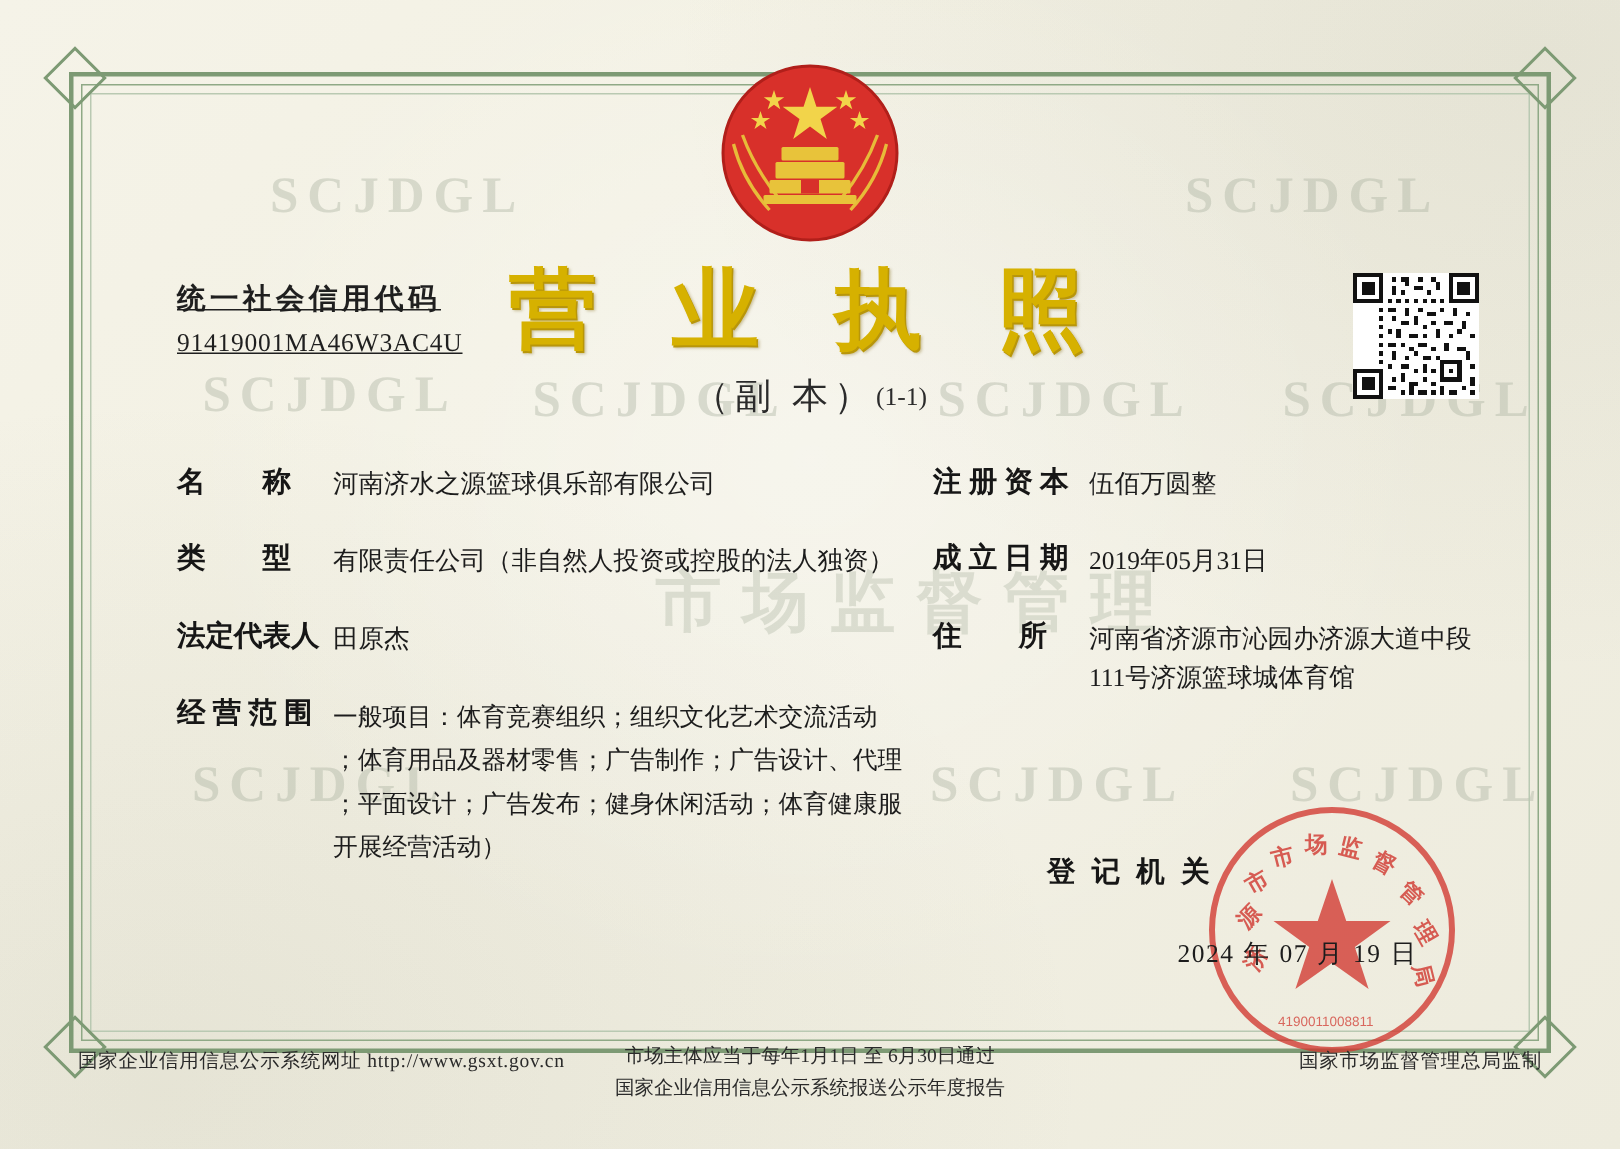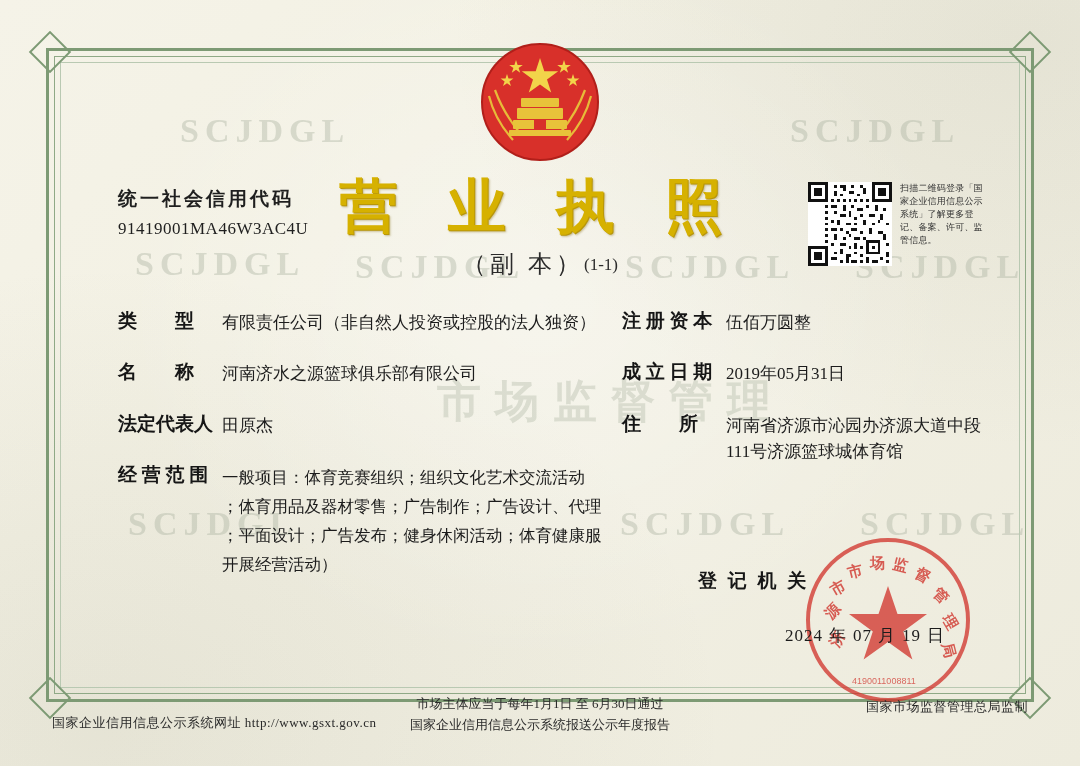--- a/index.html
+++ b/index.html
@@ -136,20 +136,21 @@
     letter-spacing: 0;
     vertical-align: 2px;
   }
 
   
   .code-block {
     position: absolute;
     left: 118px;
     top: 186px;
     color: #1f1f1f;
+    text-decoration: underline;
   }
   .code-label {
     font-size: 19px;
     font-weight: bold;
     letter-spacing: 3px;
     white-space: nowrap;
   }
   .code-value {
     margin-top: 7px;
     font-size: 17px;
@@ -260,21 +261,21 @@
   .footer {
     position: absolute;
     left: 0;
     right: 0;
     bottom: 26px;
     height: 46px;
   }
   .footer-left {
     position: absolute;
     left: 52px;
-    top: 20px;
+    top: 4px;
     font-size: 13px;
     color: #2a2a2a;
     letter-spacing: 0.5px;
   }
   .footer-center {
     position: absolute;
     left: 50%;
     transform: translateX(-50%);
     top: 0;
     text-align: center;
@@ -466,35 +467,34 @@
             <rect x="13" y="26" width="1" height="2"></rect>
           <rect x="15" y="27" width="2" height="1"></rect>
             <rect x="18" y="27" width="1" height="1"></rect>
           <rect x="20" y="26" width="1" height="2"></rect>
             <rect x="22" y="27" width="2" height="1"></rect>
           <rect x="25" y="26" width="1" height="1"></rect>
             <rect x="27" y="27" width="1" height="1"></rect>
         </g>
       </svg>
     </div>
-    <div class="qr-note">扫描二维码登录「国家企业信用信息公示系统」了解更多登记、备案、许可、监管信息。</div>
   </div>
 
   <div class="fields">
 
     <div class="col-left">
+
+      <div class="field">
+        <div class="f-label w4">名　　称</div>
+        <div class="f-value">河南济水之源篮球俱乐部有限公司</div>
+      </div>
 
       <div class="field">
         <div class="f-label w4">类　　型</div>
         <div class="f-value">有限责任公司（非自然人投资或控股的法人独资）</div>
-      </div>
-
-      <div class="field">
-        <div class="f-label w4">名　　称</div>
-        <div class="f-value">河南济水之源篮球俱乐部有限公司</div>
       </div>
 
       <div class="field">
         <div class="f-label w4">法定代表人</div>
         <div class="f-value">田原杰</div>
       </div>
 
       <div class="field">
         <div class="f-label w4">经 营 范 围</div>
         <div class="f-value scope-value">

